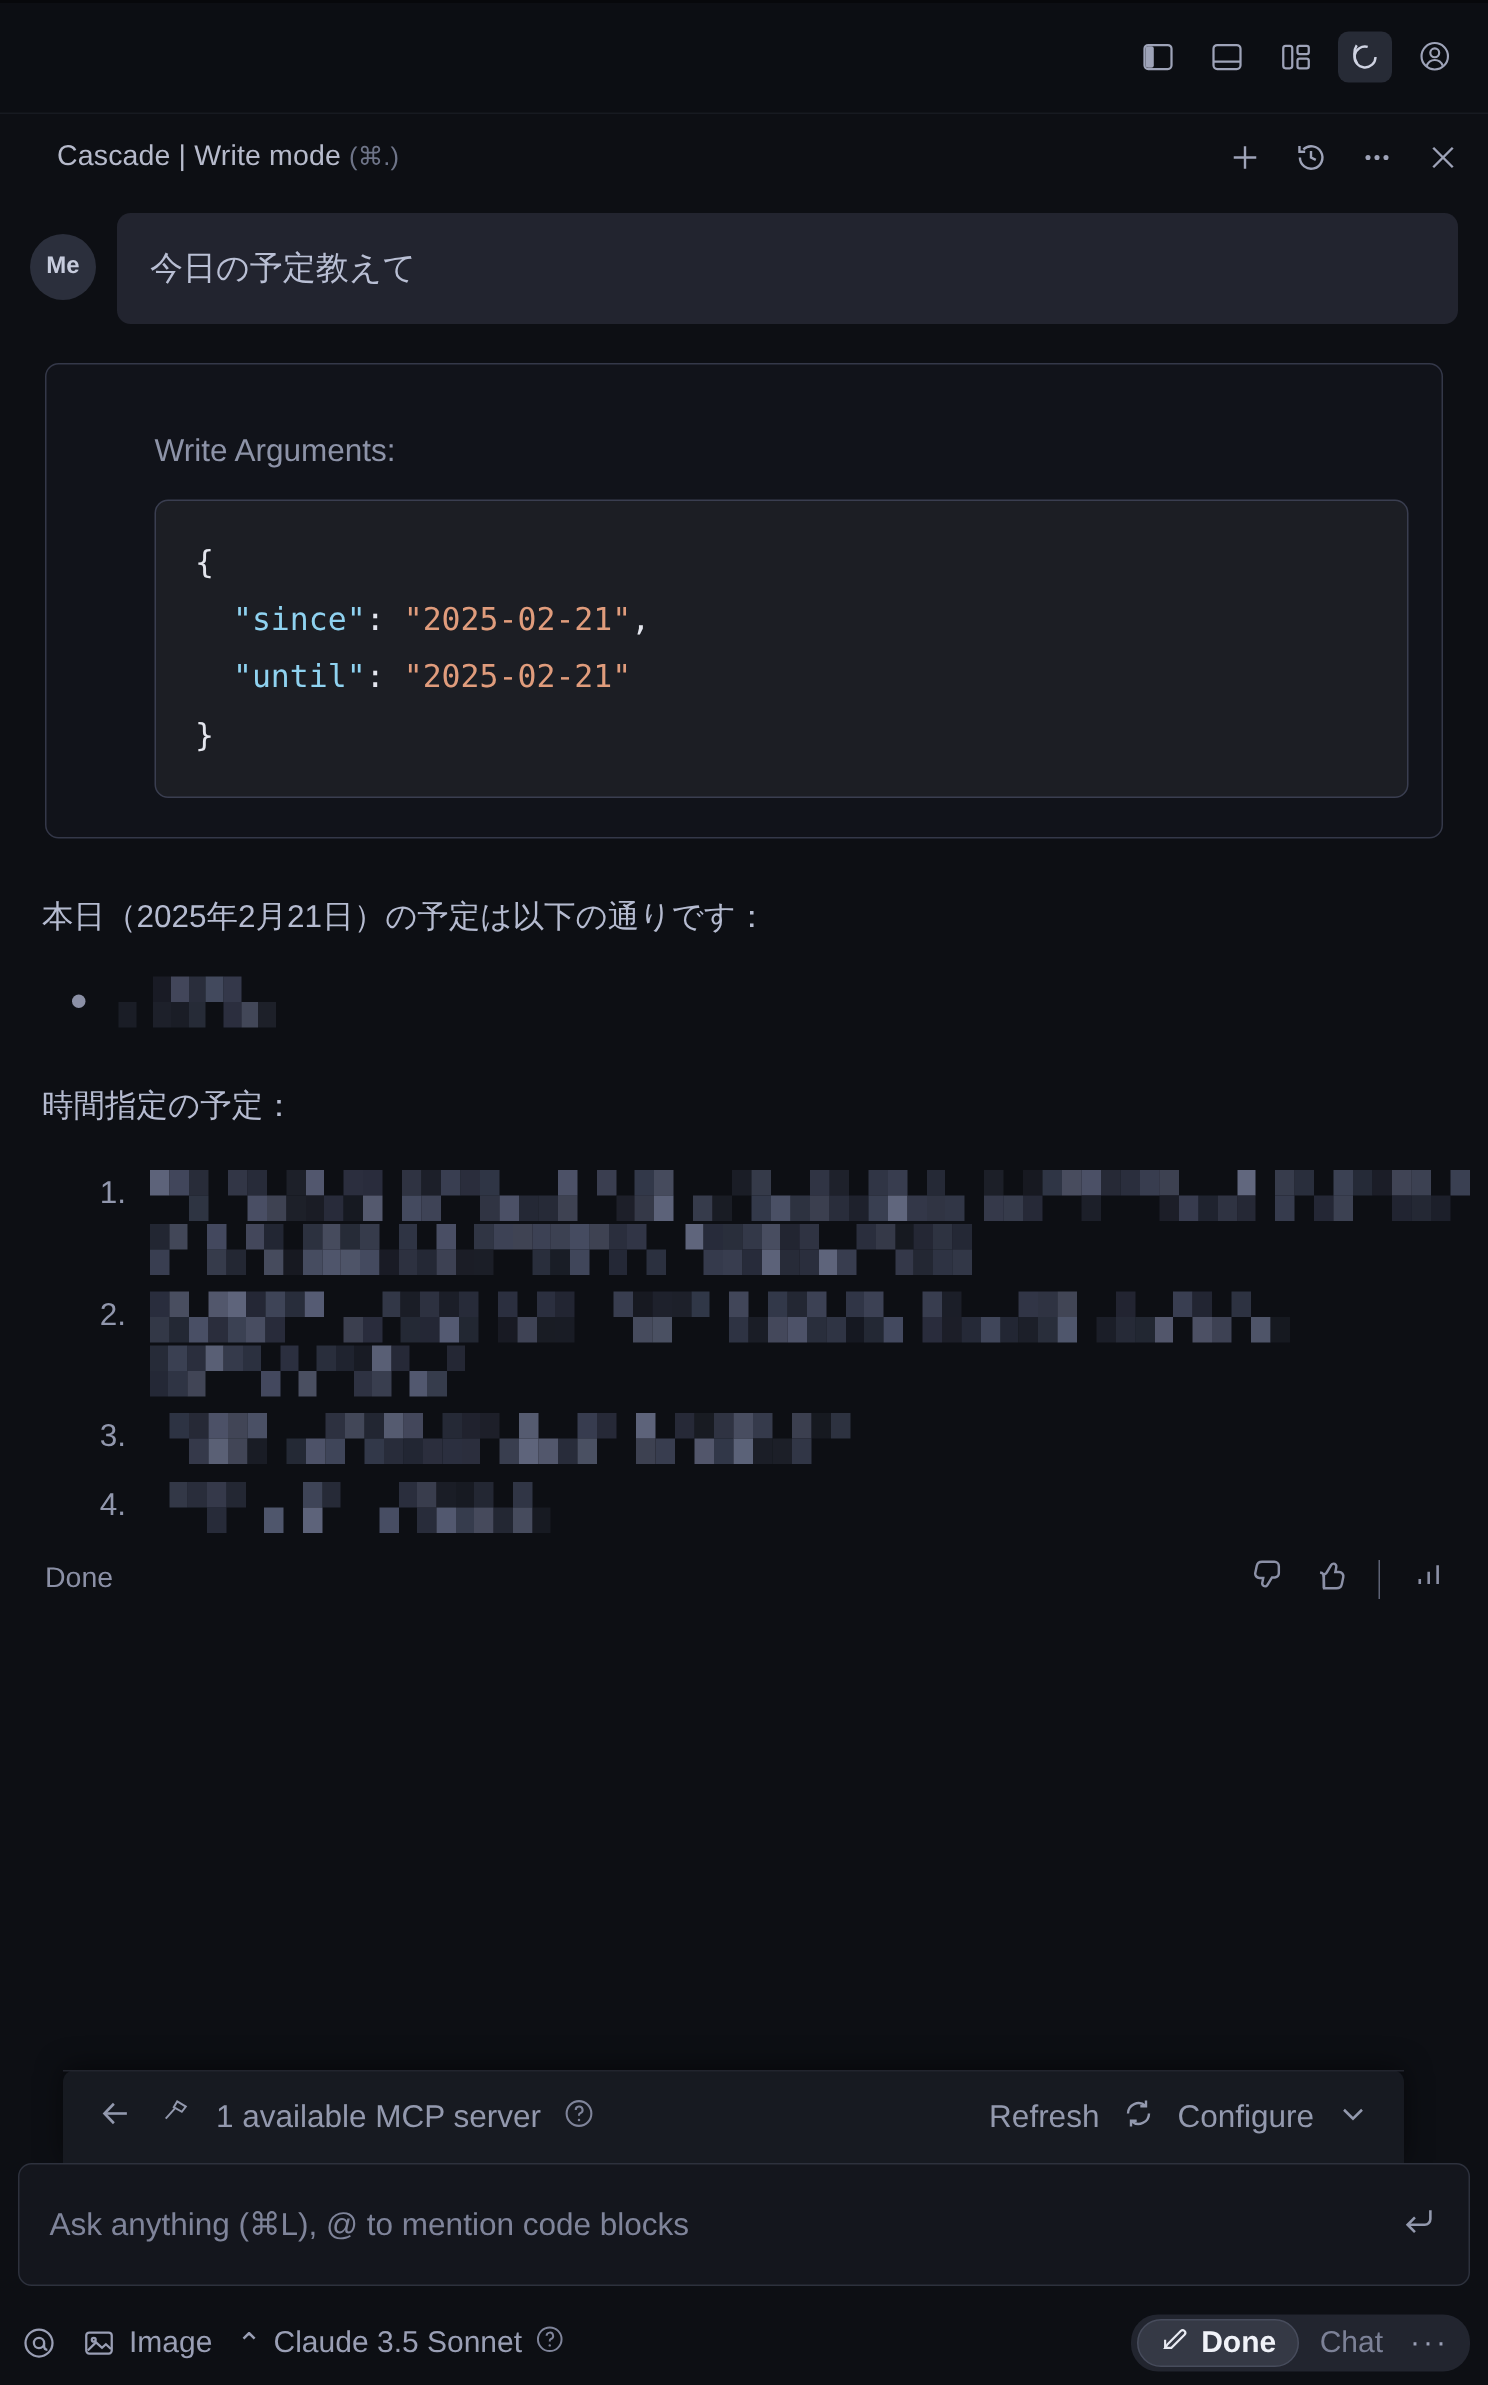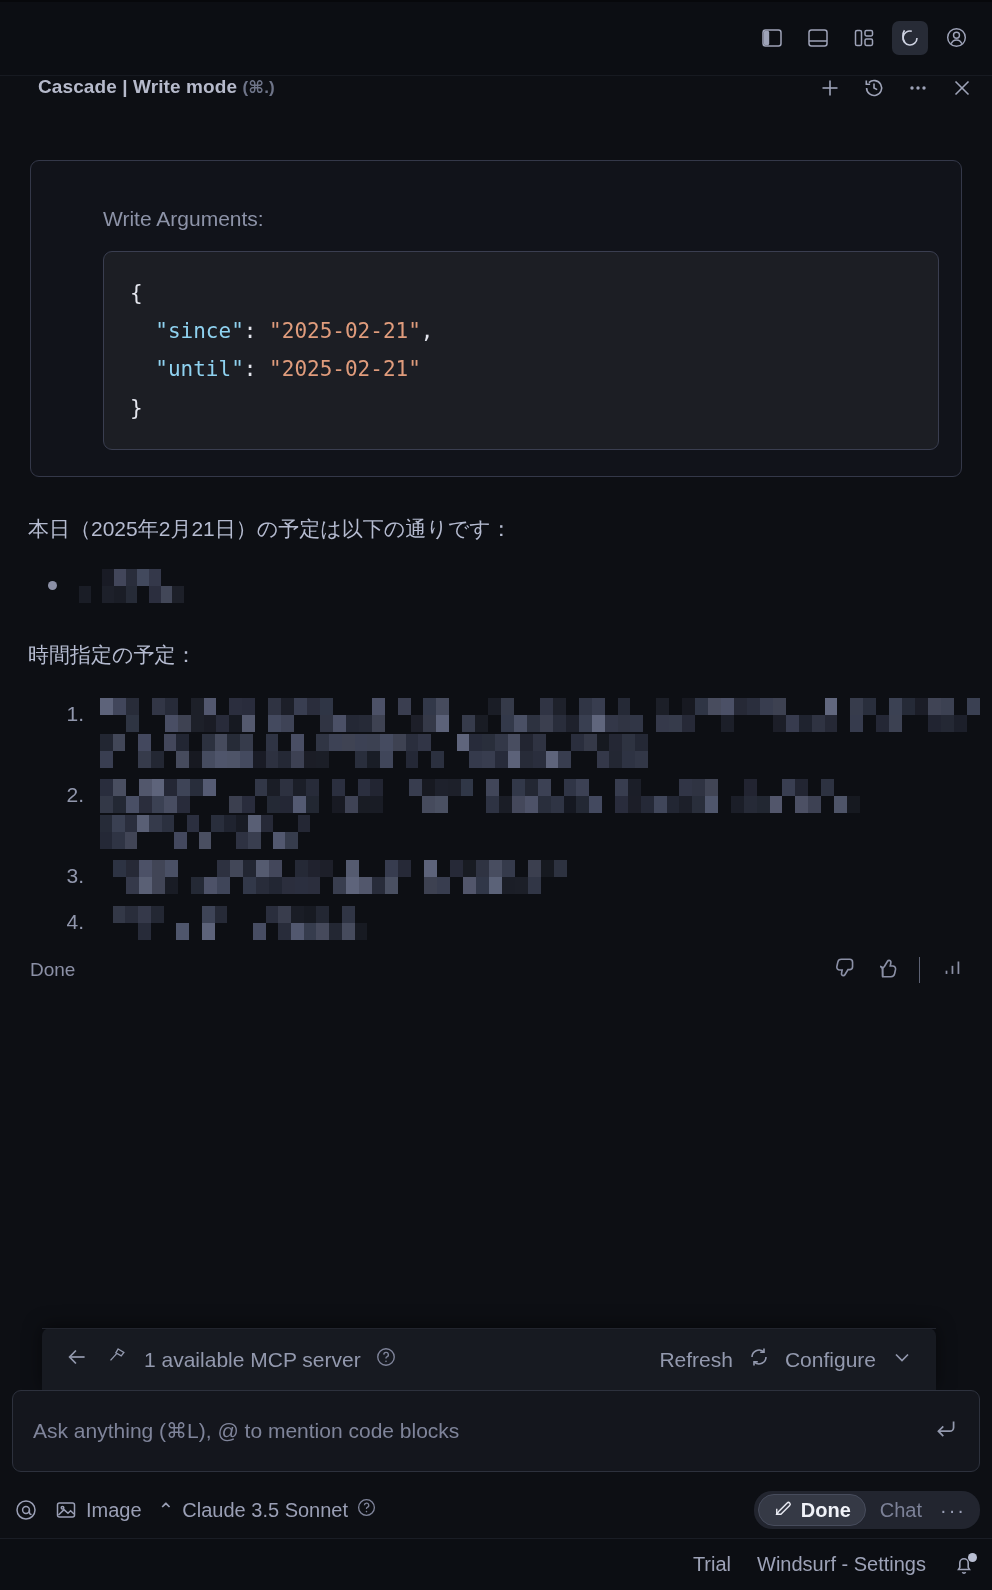--- a/index.html
+++ b/index.html
@@ -34,25 +34,24 @@
     width: 36px; height: 34px; border-radius: 7px;
     display: flex; align-items: center; justify-content: center;
     color: #9ea3b8;
   }
   .tb-btn.active { background: #272b36; }
   .tb-btn svg { display: block; }
 
   
   .cascade-header {
     height: 58px; min-height: 58px;
-    display: flex; align-items: flex-start;
+    display: flex; align-items: center;
     padding: 0 18px 0 38px;
     color: #a9aec4;
     font-size: 19px;
-    font-weight: bold;
   }
   .cascade-title { letter-spacing: .1px; color:#b6bacb; }
   .cascade-title .kbd { color: #6e7488; font-size: 17px; }
   .spacer { flex: 1 1 auto; }
   .hdr-actions { display: flex; align-items: center; gap: 20px; color: #9ea3b8; }
   .hdr-actions > span { display: flex; align-items: center; justify-content: center; }
 
   
   .convo {
     flex: 1 1 auto;
@@ -318,20 +317,26 @@
         <svg width="24" height="24" viewBox="0 0 24 24" fill="none" stroke="#9ea3b8" stroke-width="1.6">
           <line x1="5.5" y1="5.5" x2="18.5" y2="18.5"></line>
             <line x1="18.5" y1="5.5" x2="5.5" y2="18.5"></line>
         </svg>
       </span>
     </div>
   </div>
 
   <div class="convo">
 
+    <div class="user-row">
+      <div class="avatar">Me</div>
+      <div class="user-bubble">
+        <span>今日の予定教えて</span>
+      </div>
+    </div>
 
 
     <div class="tool-card">
 
       <div class="tool-args-label">Write Arguments:</div>
 
       <div class="code-box"><span class="c-punc">{</span>
   <span class="c-key">"since"</span><span class="c-punc">: </span><span class="c-str">"2025-02-21"</span><span class="c-punc">,</span>
   <span class="c-key">"until"</span><span class="c-punc">: </span><span class="c-str">"2025-02-21"</span>
 <span class="c-punc">}</span></div>
@@ -1527,25 +1532,14 @@
             <path d="M4.5 19.5V13"></path>
           </svg>
         </span>
         <span>Done</span>
       </span>
       <span class="mode-alt">Chat</span>
       <span class="mode-dots">···</span>
     </span>
   </div>
 
-  <div class="status-bar">
-    <span>Trial</span>
-    <span>Windsurf - Settings</span>
-    <span class="bell-wrap">
-      <svg width="24" height="24" viewBox="0 0 24 24" fill="none" stroke="#9ea3b8" stroke-width="1.6">
-        <path d="M6.5 16.5h11l-1.3-2.2V10a4.2 4.2 0 0 0-8.4 0v4.3z"></path>
-        <path d="M10.4 19.2a1.8 1.8 0 0 0 3.2 0"></path>
-      </svg>
-      <span class="bell-dot"></span>
-    </span>
-  </div>
 
 </div>
 
 </body></html>

